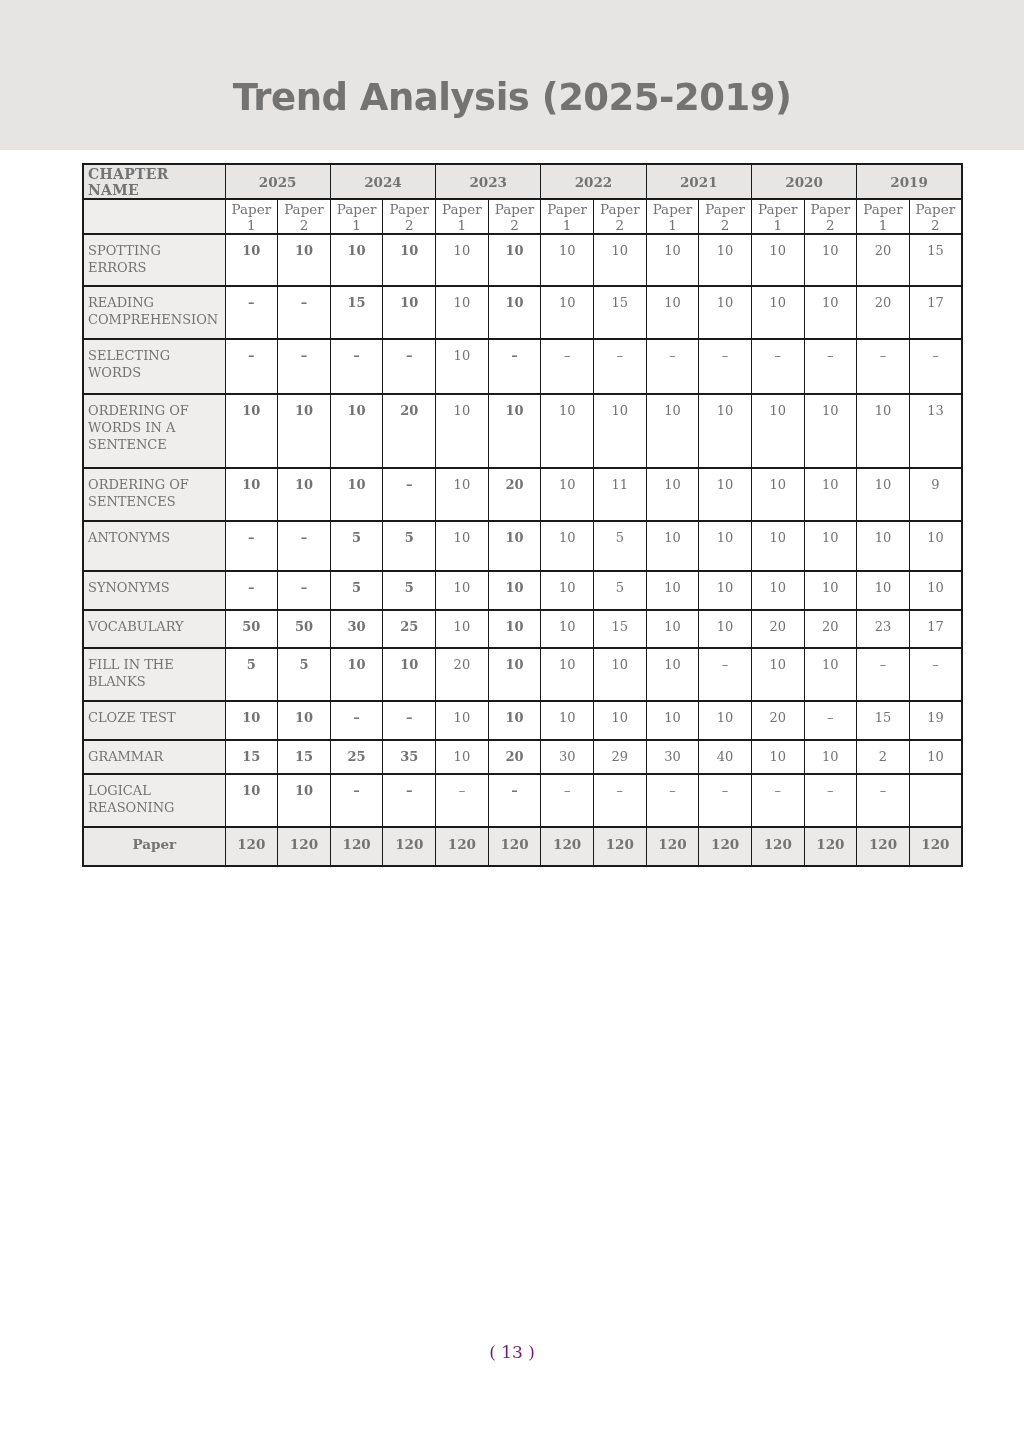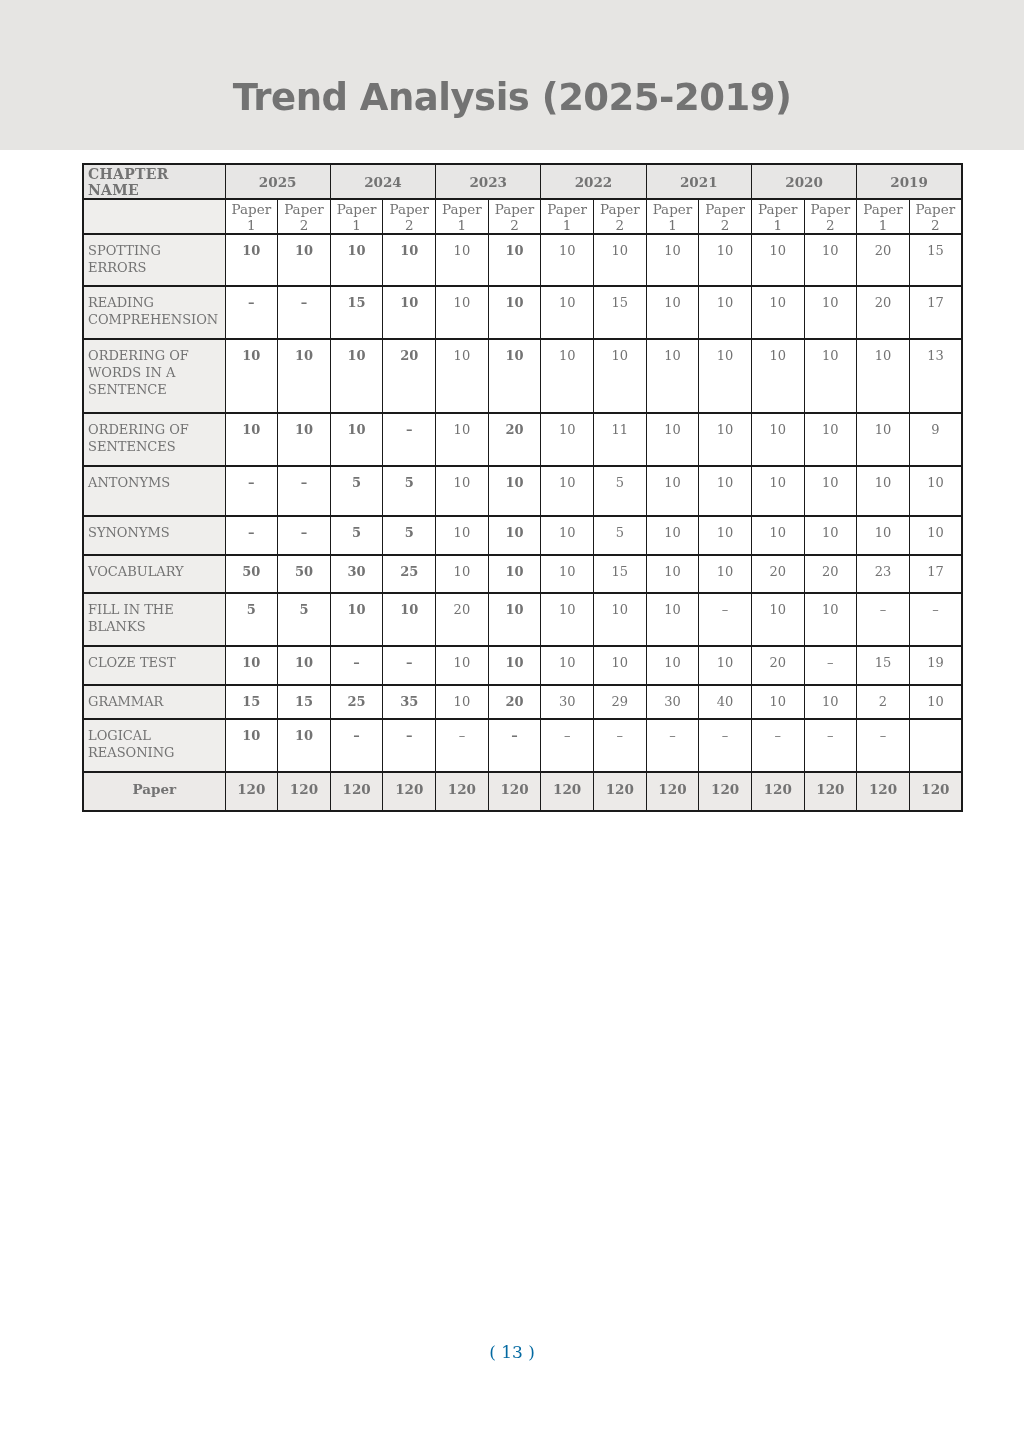--- a/index.html
+++ b/index.html
@@ -70,21 +70,21 @@
   }
   td.b { font-weight:bold; }
   tr.total-row td {
     background:var(--total-gray,#eceae8);
     font-weight:bold; font-size:13.5px;
   }
   tr.total-row td.chapter-cell { text-align:center; padding:8px 2px 0 2px; }
   .page-footer {
     position:absolute; left:0; top:1342px; width:1024px;
     text-align:center;
-    font-size:17px; color:#0369a1;
+    font-size:17px; color:#701a75;
   }
 </style>
 </head>
 <body>
 
 <div class="page">
 
   <header class="title-band">
     <h1 class="page-title">Trend Analysis (2025-2019)</h1>
   </header>
@@ -166,20 +166,38 @@
             <td class="num-cell b">10</td>
             <td class="num-cell">10</td>
             <td class="num-cell">15</td>
             <td class="num-cell">10</td>
             <td class="num-cell">10</td>
             <td class="num-cell">10</td>
             <td class="num-cell">10</td>
             <td class="num-cell">20</td>
             <td class="num-cell">17</td>
           </tr>
+          <tr style="height: 55px;">
+            <td class="chapter-cell">SELECTING
+WORDS</td>
+            <td class="num-cell b">–</td>
+            <td class="num-cell b">–</td>
+            <td class="num-cell b">–</td>
+            <td class="num-cell b">–</td>
+            <td class="num-cell">10</td>
+            <td class="num-cell b">–</td>
+            <td class="num-cell">–</td>
+            <td class="num-cell">–</td>
+            <td class="num-cell">–</td>
+            <td class="num-cell">–</td>
+            <td class="num-cell">–</td>
+            <td class="num-cell">–</td>
+            <td class="num-cell">–</td>
+            <td class="num-cell">–</td>
+          </tr>
           <tr style="height: 74px;">
             <td class="chapter-cell">ORDERING OF
 WORDS IN A
 SENTENCE</td>
             <td class="num-cell b">10</td>
             <td class="num-cell b">10</td>
             <td class="num-cell b">10</td>
             <td class="num-cell b">20</td>
             <td class="num-cell">10</td>
             <td class="num-cell b">10</td>

